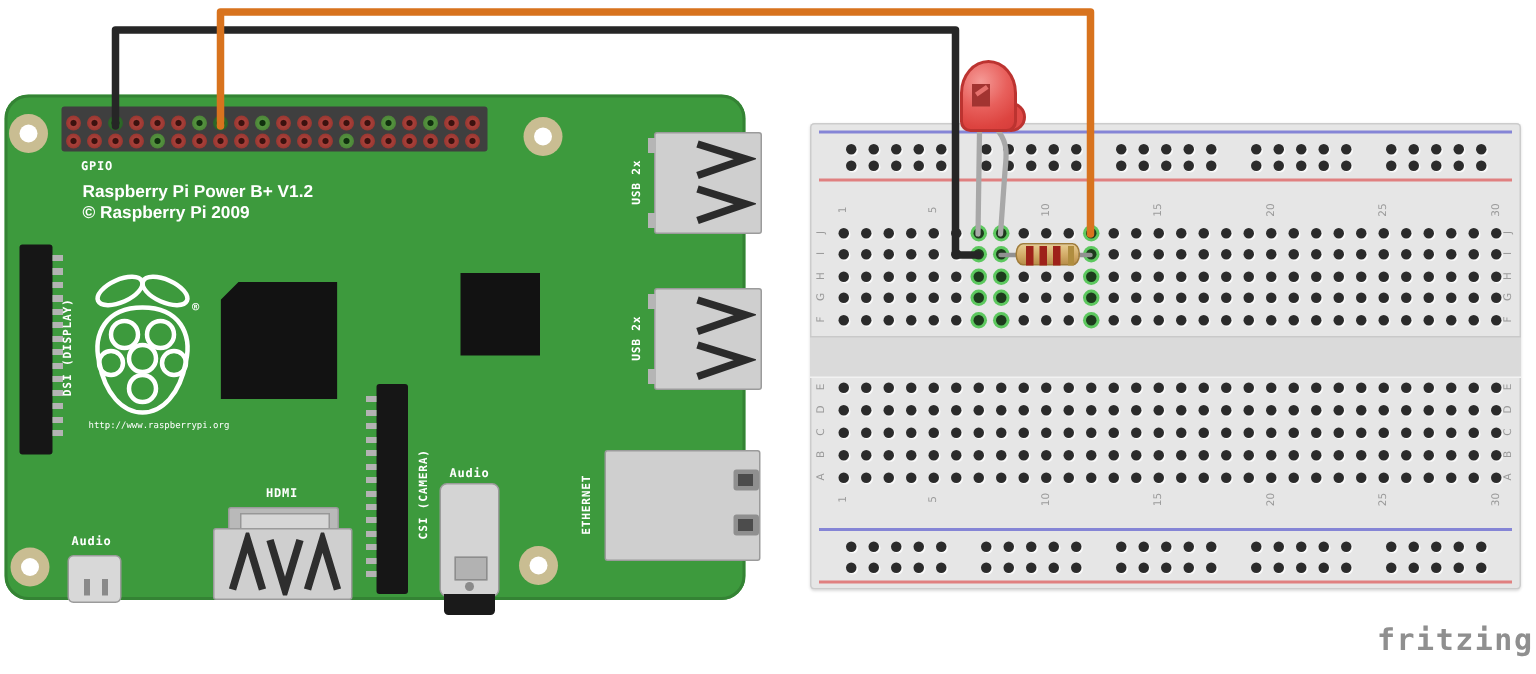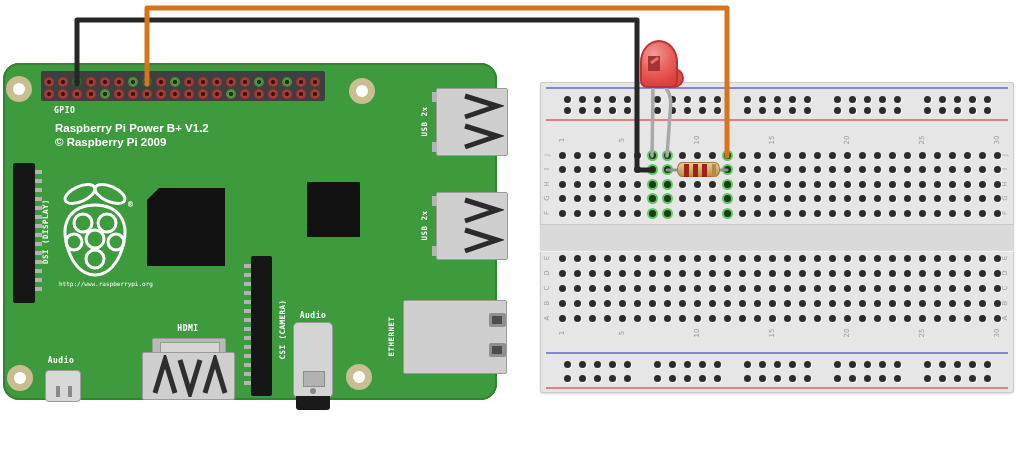--- a/index.html
+++ b/index.html
@@ -670,13 +670,14 @@
       <div class="band" style="left: 24px; top: 1px; background: rgb(158, 34, 26); width: 5px;"></div>
       <div class="band" style="left: 34px; top: 1px; background: rgb(176, 141, 63); width: 4px;"></div>
     </div>
 
   <div class="led" id="led">
     <div class="led-flange"></div>
     <div class="led-dome" id="led-dome"></div>
     <div class="led-flag"></div>
   </div>
 
+  <div class="watermark">fritzing</div>
 </div>
 
 </body></html>

